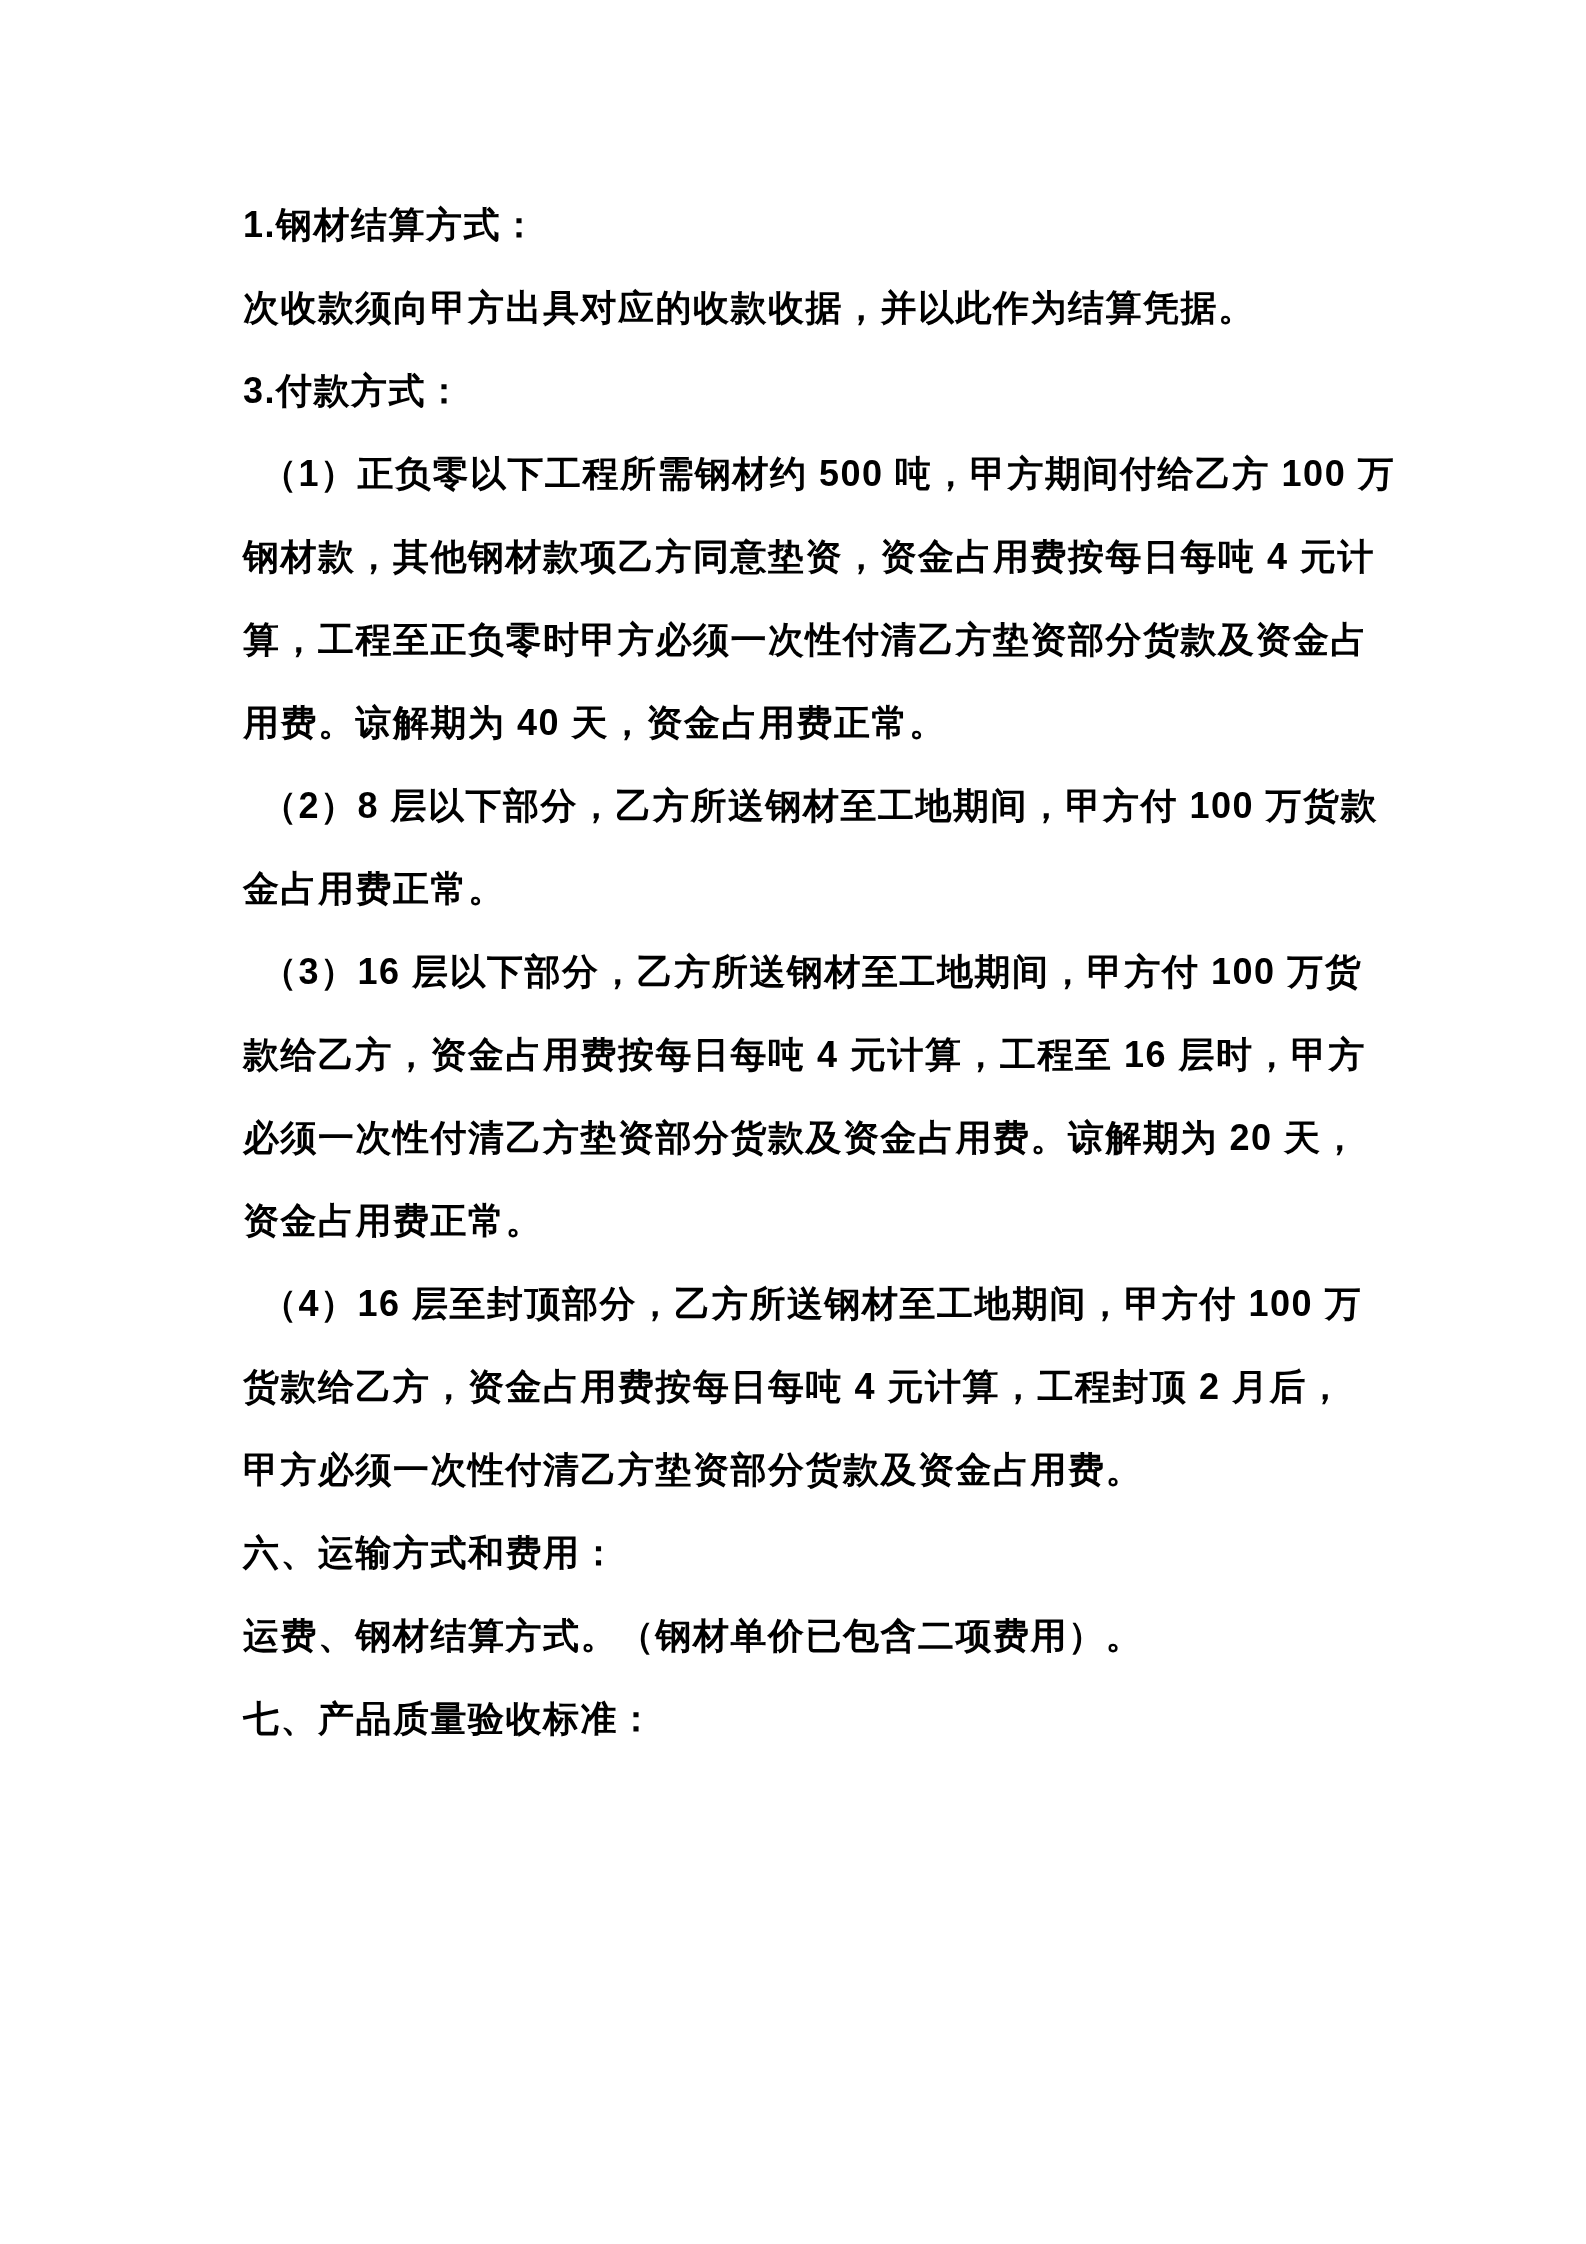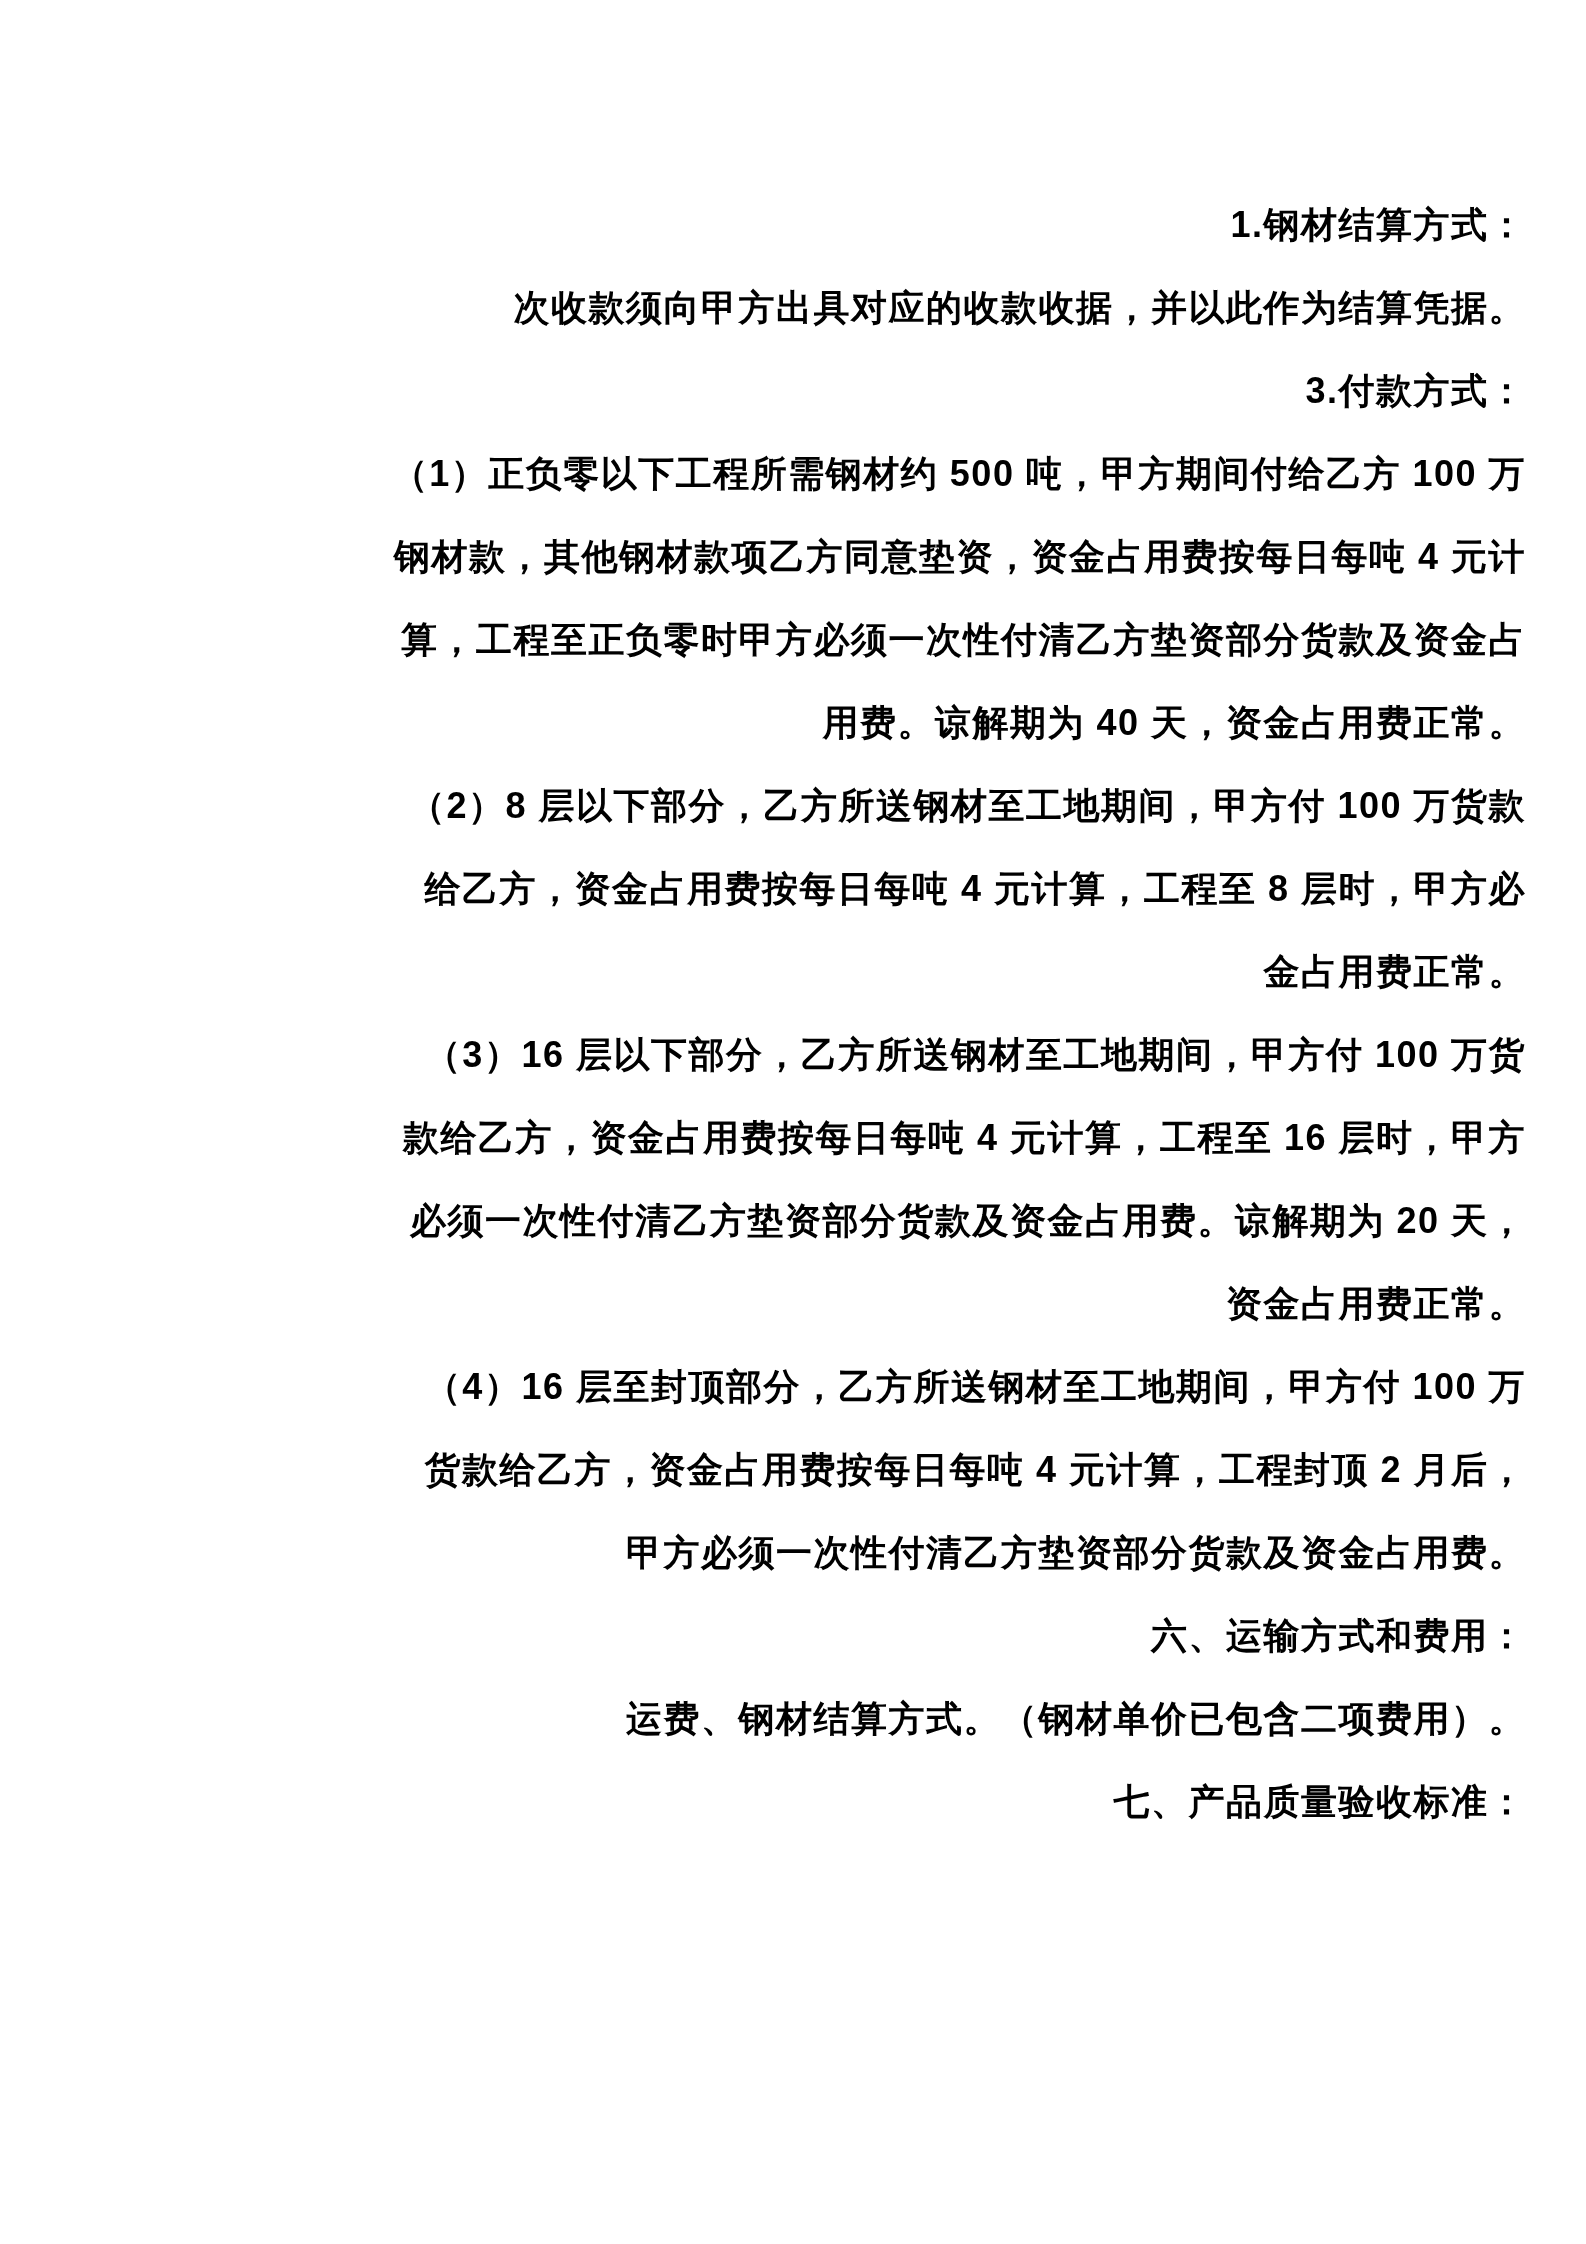--- a/index.html
+++ b/index.html
@@ -25,40 +25,38 @@
     color: #000000;
   }
   .line {
     white-space: nowrap;
     height: 83px;
     line-height: 83px;
     font-size: 36px;
     font-weight: 700;
     letter-spacing: 1.5px;
     color: #000000;
-    text-align: right;
   }
   .line.indent {
     padding-left: 18px;
   }
 </style>
 </head>
 <body>
 
 <div class="page">
   <div class="doc-lines" id="doc-lines">
       <div class="line">1.钢材结算方式：</div>
       <div class="line">次收款须向甲方出具对应的收款收据，并以此作为结算凭据。</div>
       <div class="line">3.付款方式：</div>
       <div class="line indent">（1）正负零以下工程所需钢材约 500 吨，甲方期间付给乙方 100 万</div>
       <div class="line">钢材款，其他钢材款项乙方同意垫资，资金占用费按每日每吨 4 元计</div>
       <div class="line">算，工程至正负零时甲方必须一次性付清乙方垫资部分货款及资金占</div>
       <div class="line">用费。谅解期为 40 天，资金占用费正常。</div>
       <div class="line indent">（2）8 层以下部分，乙方所送钢材至工地期间，甲方付 100 万货款</div>
-      <div class="line">给乙方，资金占用费按每日每吨 4 元计算，工程至 8 层时，甲方必</div>
       <div class="line">金占用费正常。</div>
       <div class="line indent">（3）16 层以下部分，乙方所送钢材至工地期间，甲方付 100 万货</div>
       <div class="line">款给乙方，资金占用费按每日每吨 4 元计算，工程至 16 层时，甲方</div>
       <div class="line">必须一次性付清乙方垫资部分货款及资金占用费。谅解期为 20 天，</div>
       <div class="line">资金占用费正常。</div>
       <div class="line indent">（4）16 层至封顶部分，乙方所送钢材至工地期间，甲方付 100 万</div>
       <div class="line">货款给乙方，资金占用费按每日每吨 4 元计算，工程封顶 2 月后，</div>
       <div class="line">甲方必须一次性付清乙方垫资部分货款及资金占用费。</div>
       <div class="line">六、运输方式和费用：</div>
       <div class="line">运费、钢材结算方式。（钢材单价已包含二项费用）。</div>

